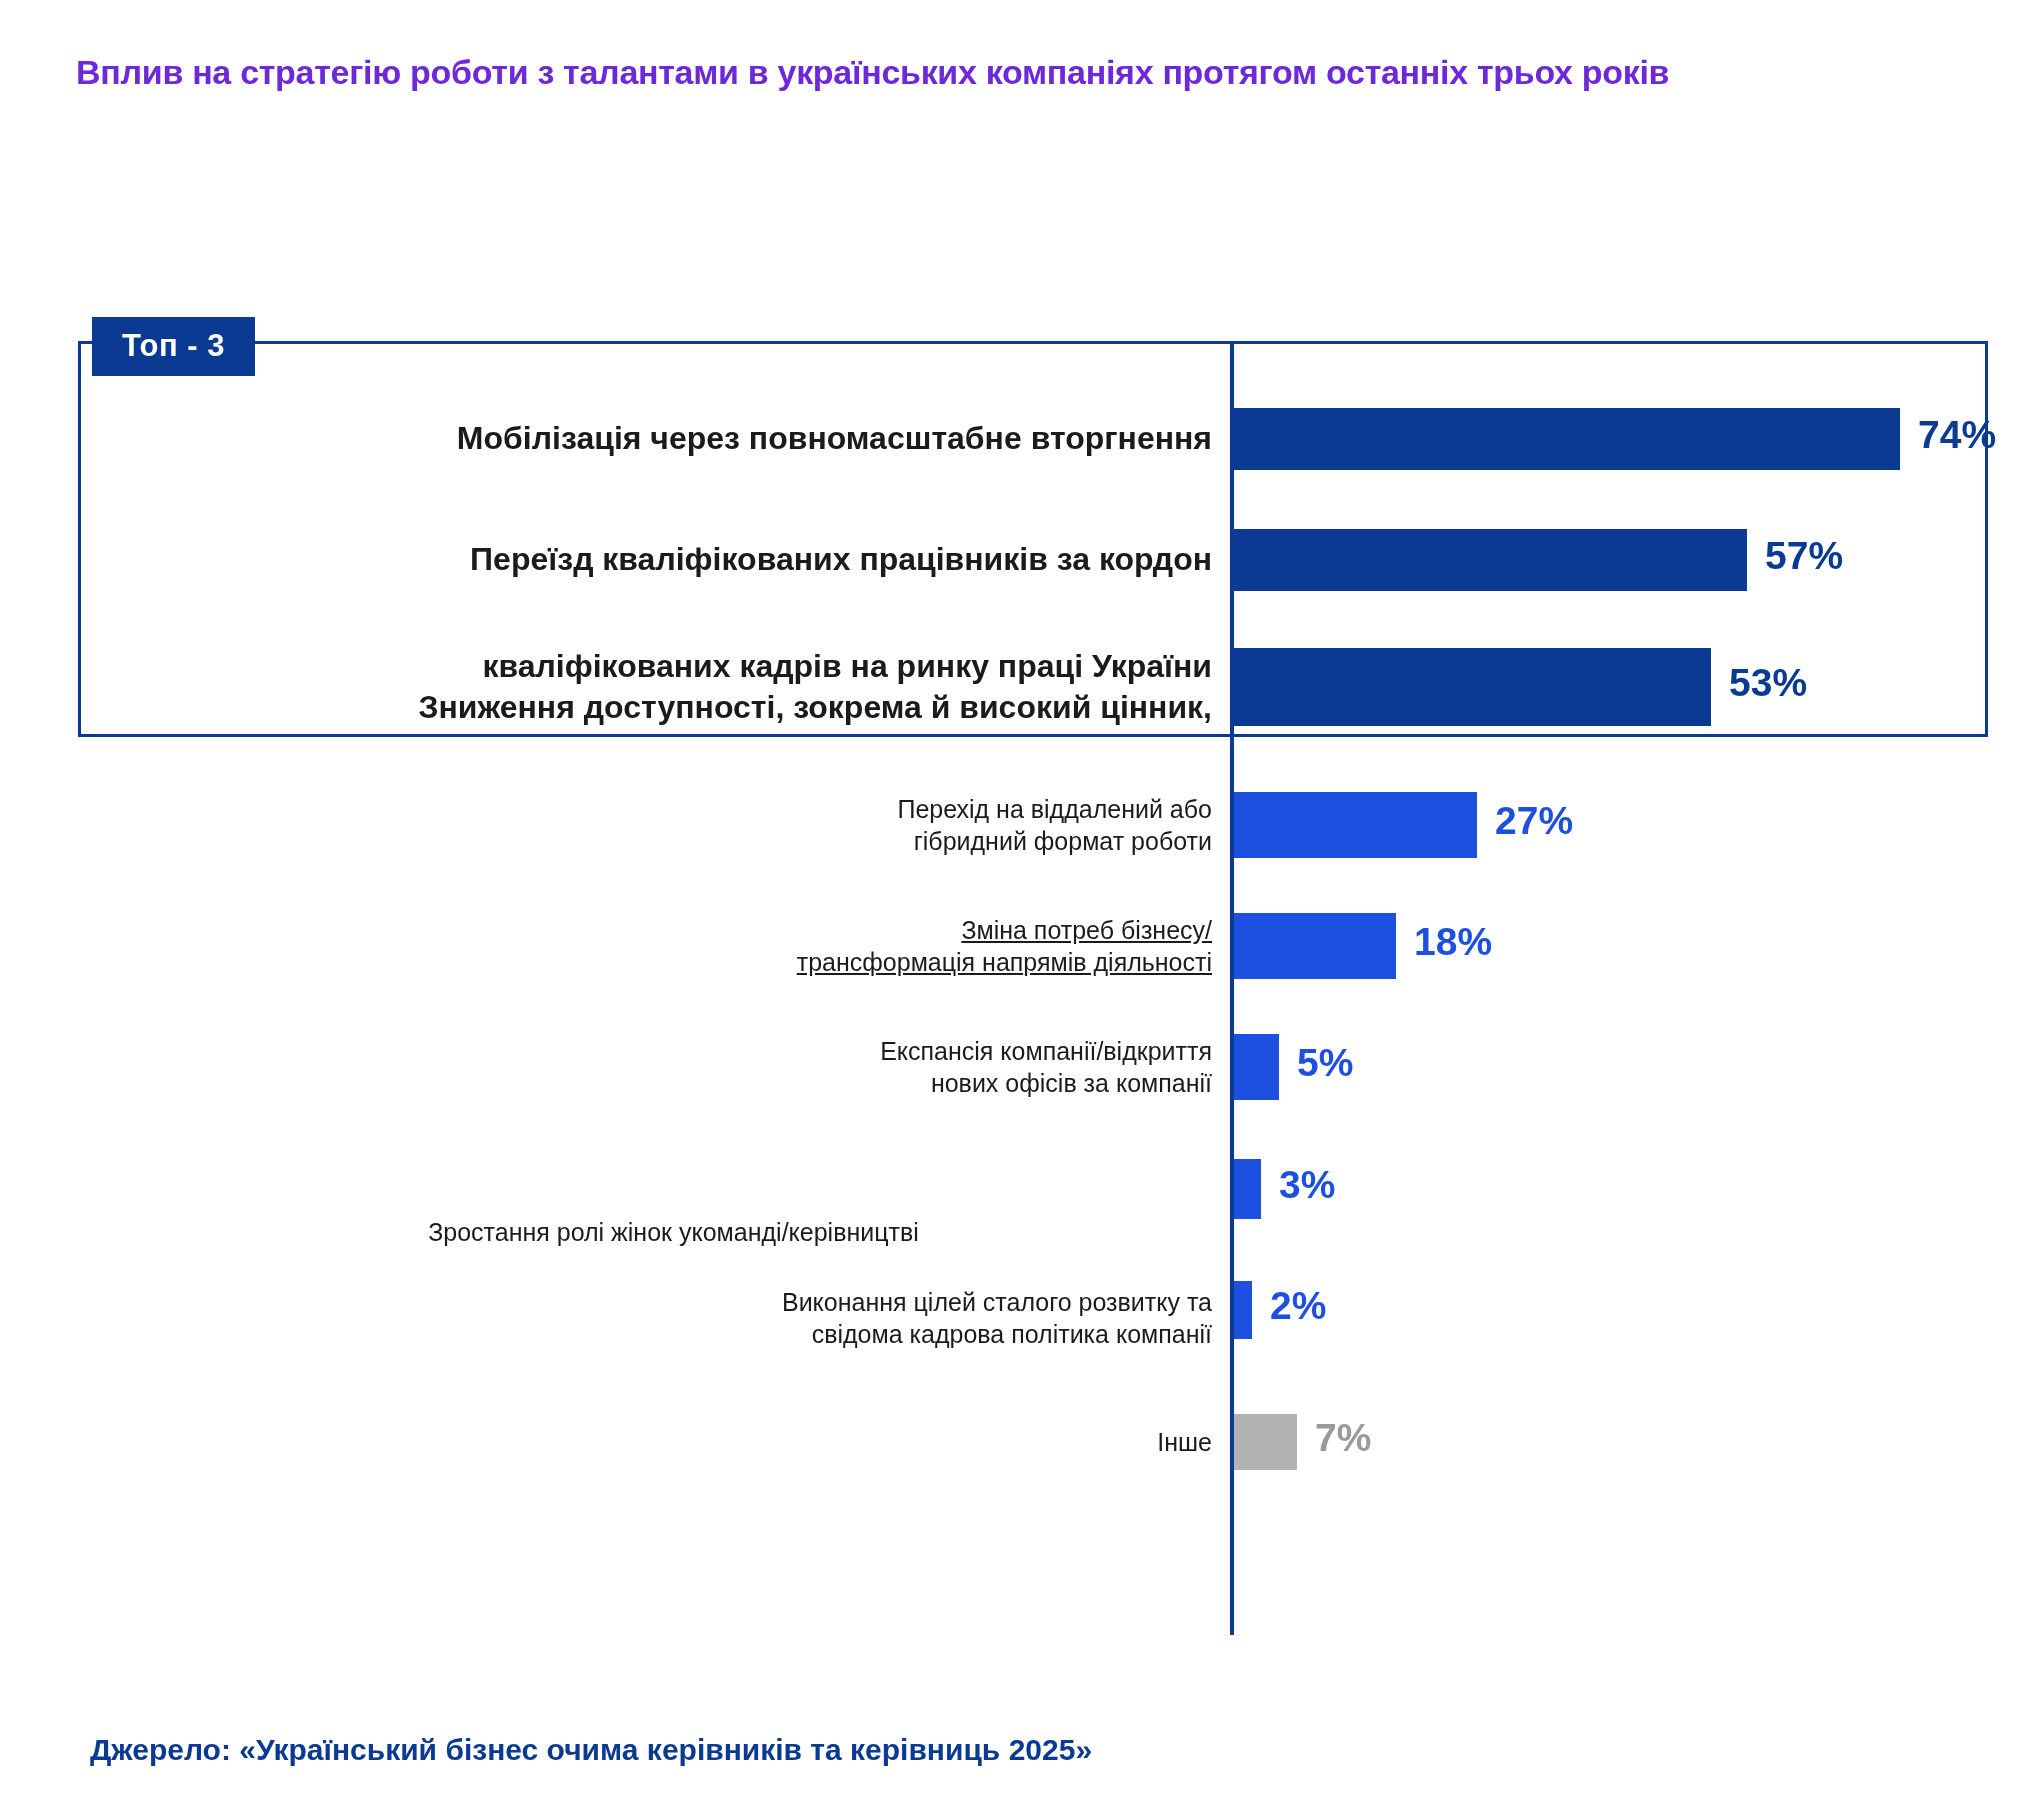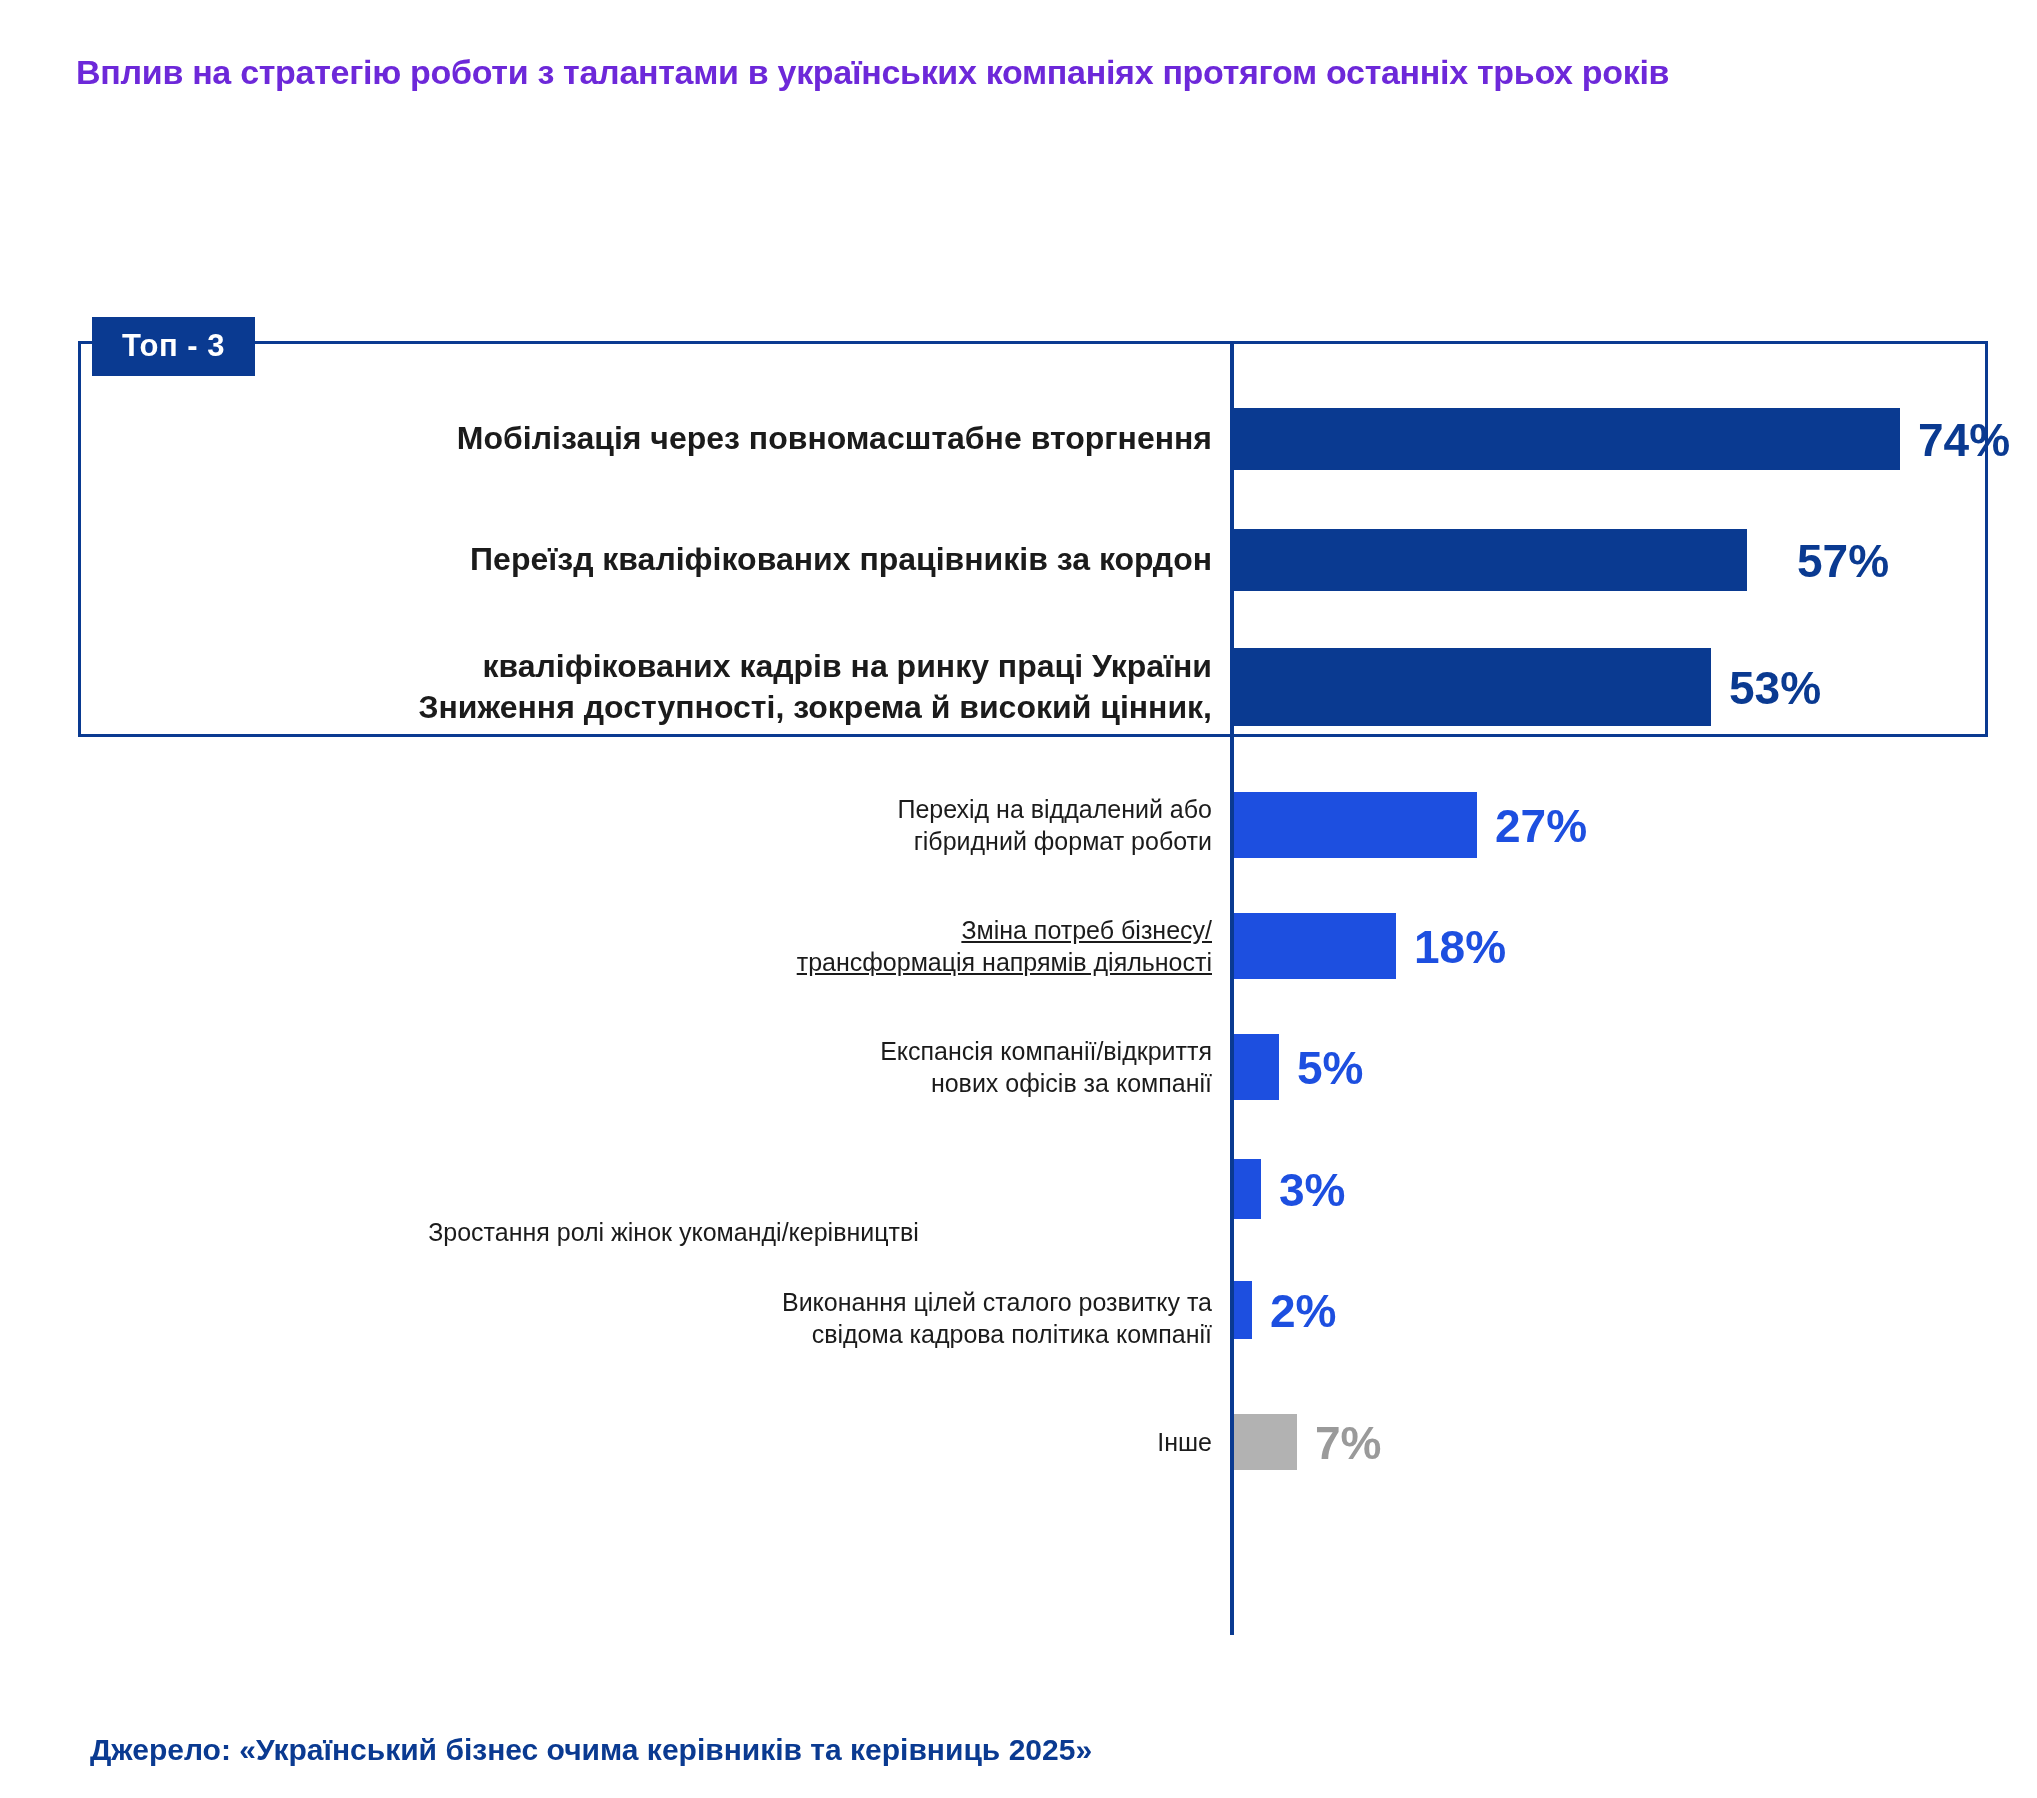--- a/index.html
+++ b/index.html
@@ -107,21 +107,21 @@
   }
   .bar {
     position: absolute;
     left: 1194px;
     background: #1d4fe0;
   }
   .row.top .bar { background: #0a3a91; }
   .row.other .bar { background: #b2b2b2; }
   .bar-value {
     position: absolute;
-    font-size: 46px;
+    font-size: 39px;
     font-weight: bold;
     color: #1d4fe0;
     white-space: nowrap;
   }
   .row.top .bar-value { color: #0a3a91; }
   .row.other .bar-value { color: #9a9a9a; }
 
   .source {
     position: absolute;
     left: 90px;
@@ -152,21 +152,21 @@
             <span>Мобілізація через повномасштабне вторгнення</span>
           </div>
           <div class="bar" style="width: 666px; height: 62px; top: 30px;"></div>
           <div class="bar-value" style="left: 1878px; top: 35px;">74%</div>
         </div>
         <div class="row top bold" style="top: 200px; height: 121px;">
           <div class="row-label" style="top: 0px; height: 121px; display: flex; flex-direction: column; justify-content: center; align-items: flex-end;">
             <span>Переїзд кваліфікованих працівників за кордон</span>
           </div>
           <div class="bar" style="width: 513px; height: 62px; top: 30px;"></div>
-          <div class="bar-value" style="left: 1725px; top: 35px; margin-left: 32px;">57%</div>
+          <div class="bar-value" style="left: 1725px; top: 35px;">57%</div>
         </div>
         <div class="row top bold" style="top: 319px; height: 137px;">
           <div class="row-label" style="top: 0px; height: 137px; display: flex; flex-direction: column; justify-content: center; align-items: flex-end;">
             <span>кваліфікованих кадрів на ринку праці України</span>
             <span>Зниження доступності, зокрема й високий цінник,</span>
           </div>
           <div class="bar" style="width: 477px; height: 78px; top: 30px;"></div>
           <div class="bar-value" style="left: 1689px; top: 43px;">53%</div>
         </div>
         <div class="row normal" style="top: 463px; height: 125px;">

